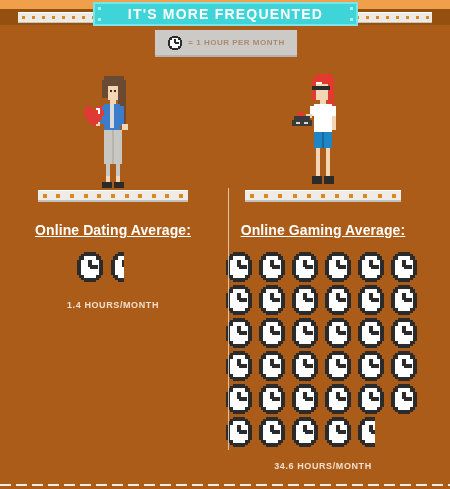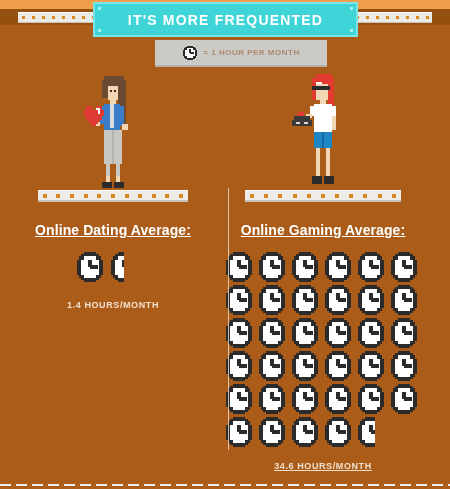--- a/index.html
+++ b/index.html
@@ -43,21 +43,21 @@
     width: 3px; height: 3px;
     background: #d98924;
   }
   #rail-left  { left: 18px;  top: 12px; width: 80px; }
   #rail-right { left: 352px; top: 12px; width: 80px; }
 
   
   #banner {
     position: absolute;
     left: 93px; top: 2px;
-    width: 265px; height: 35px;
+    width: 265px; height: 24px;
     background: #3fd5d8;
     border: 2px solid #78e6e8;
     display: flex; align-items: center; justify-content: center;
   }
   #banner-title {
     color: #ffffff;
     font-size: 14px;
     font-weight: bold;
     letter-spacing: 1.2px;
   }
@@ -66,22 +66,22 @@
     background: #a8f0f2;
   }
   .bolt.tl { left: 3px;  top: 3px; }
   .bolt.tr { right: 3px; top: 3px; }
   .bolt.bl { left: 3px;  bottom: 3px; }
   .bolt.br { right: 3px; bottom: 3px; }
 
   
   #legend {
     position: absolute;
-    left: 155px; top: 40px;
-    width: 172px; height: 25px;
+    left: 155px; top: 30px;
+    width: 142px; height: 25px;
     background: #cccac7;
     box-shadow: 0 2px 0 #b6b2ad;
     display: flex; align-items: center;
     justify-content: center;
     gap: 5px;
   }
   #legend-text {
     color: #ab8a72;
     font-size: 8px;
     font-weight: bold;
@@ -162,21 +162,21 @@
 
   
   .value-caption {
     text-align: center;
     color: #f1e0cf;
     font-size: 9px;
     font-weight: bold;
     letter-spacing: 0.6px;
   }
   #value-dating { margin-top: 18px; text-align: center; }
-  #value-gaming { margin-top: 14px; text-decoration: underline; }
+  #value-gaming { margin-top: 14px; }
 
   
   #divider {
     position: absolute;
     left: 228px; top: 188px;
     width: 1px; height: 262px;
     background: #e3d7c7;
     opacity: .85;
   }
 

